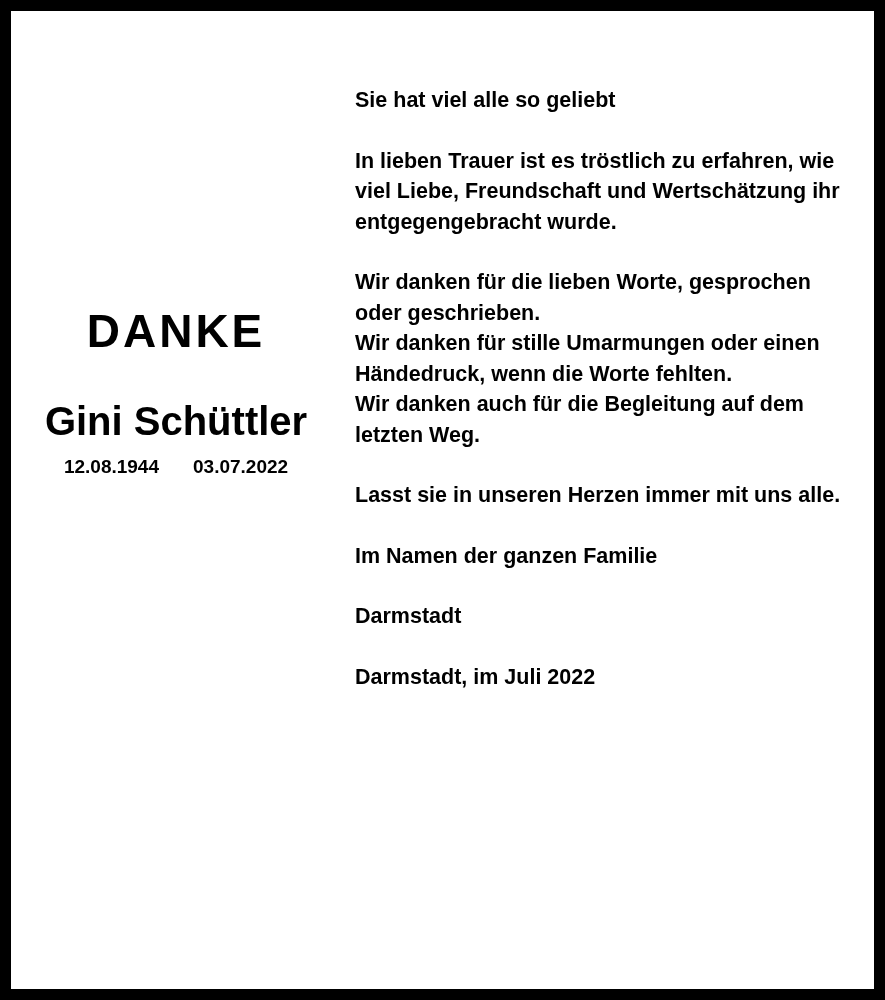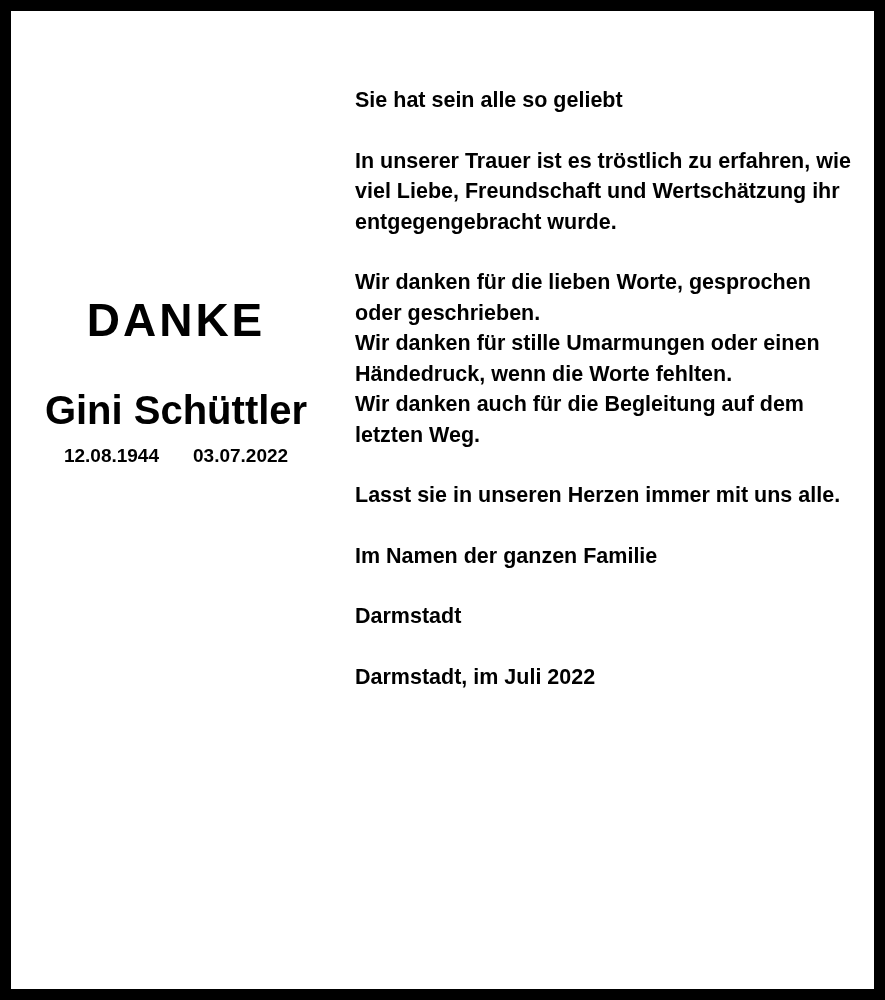--- a/index.html
+++ b/index.html
@@ -26,21 +26,21 @@
   .inner {
     position: relative;
     width: 100%;
     height: 100%;
     background: #ffffff;
   }
   
   .left-col {
     position: absolute;
     left: 0;
-    top: 284px;
+    top: 295px;
     width: 330px;
     text-align: center;
   }
   .danke {
     font-size: 46px;
     font-weight: bold;
     letter-spacing: 3px;
     line-height: 1.1;
     margin: 0 0 42px 0;
   }
@@ -89,22 +89,22 @@
 
     <div class="left-col">
       <div class="danke">DANKE</div>
       <div class="deceased-name">Gini Schüttler</div>
       <div class="dates">
         <span>12.08.1944</span><span class="date-sep"></span><span>03.07.2022</span>
       </div>
     </div>
 
     <div class="right-col">
-      <p class="para p-gap-lg">Sie hat sein alle so geliebt</p>
-      <p class="para p-gap-lg">In unserer Trauer ist es tröstlich zu erfahren, wie viel Liebe, Freundschaft und Wertschätzung ihr entgegengebracht wurde.</p>
+      <p class="para p-gap-lg">Sie hat viel alle so geliebt</p>
+      <p class="para p-gap-lg">In lieben Trauer ist es tröstlich zu erfahren, wie viel Liebe, Freundschaft und Wertschätzung ihr entgegengebracht wurde.</p>
       <p class="para p-gap-lg">Wir danken für die lieben Worte, gesprochen oder geschrieben.
 Wir danken für stille Umarmungen oder einen Händedruck, wenn die Worte fehlten.
 Wir danken auch für die Begleitung auf dem letzten Weg.</p>
       <p class="para p-gap-lg">Lasst sie in unseren Herzen immer mit uns alle.</p>
       <p class="para p-gap-lg">Im Namen der ganzen Familie</p>
       <p class="para p-gap-lg">Darmstadt</p>
       <p class="para">Darmstadt, im Juli 2022</p>
     </div>
 
   </div>

